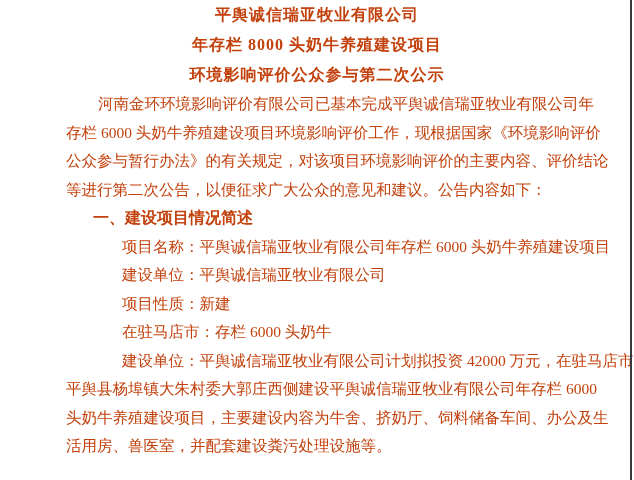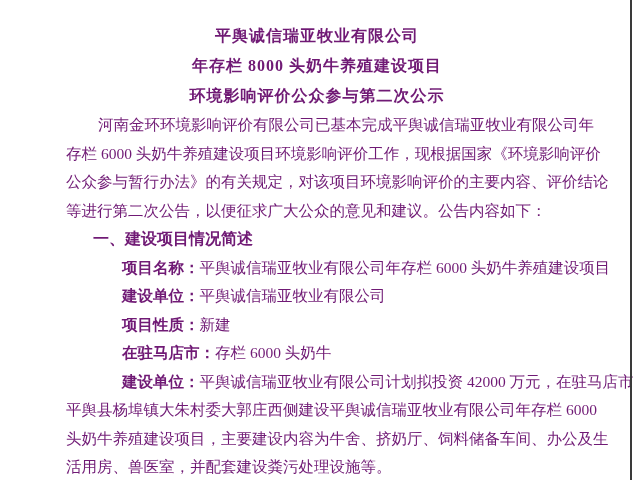--- a/index.html
+++ b/index.html
@@ -5,24 +5,23 @@
   html, body {
     margin: 0;
     padding: 0;
     background: #ffffff;
   }
   .page {
     position: relative;
     width: 634px;
     height: 480px;
     background: #ffffff;
-    color: #701a75;
+    color: #c2410c;
     font-family: "Liberation Serif", "DejaVu Serif", serif;
     box-sizing: border-box;
-    padding-top: 21px;
     overflow: hidden;
   }
   .scan-edge {
     position: absolute;
     left: 630px;
     top: 0;
     width: 2px;
     height: 480px;
     background: #3a3a3a;
   }
@@ -43,21 +42,21 @@
     line-height: 28.5px;
     white-space: nowrap;
   }
   .first-indent { padding-left: 32px; }
   .heading {
     font-weight: bold;
     padding-left: 27px;
     font-size: 16px;
   }
   .item { padding-left: 56px; }
-  .label { font-weight: bold; text-align: center; }
+  .label { font-weight: normal; text-align: center; }
 </style>
 </head>
 <body>
 
 <div class="page">
   <div class="scan-edge"></div>
 
   <div class="t-line">平舆诚信瑞亚牧业有限公司</div>
   <div class="t-line">年存栏 8000 头奶牛养殖建设项目</div>
   <div class="t-line">环境影响评价公众参与第二次公示</div>

